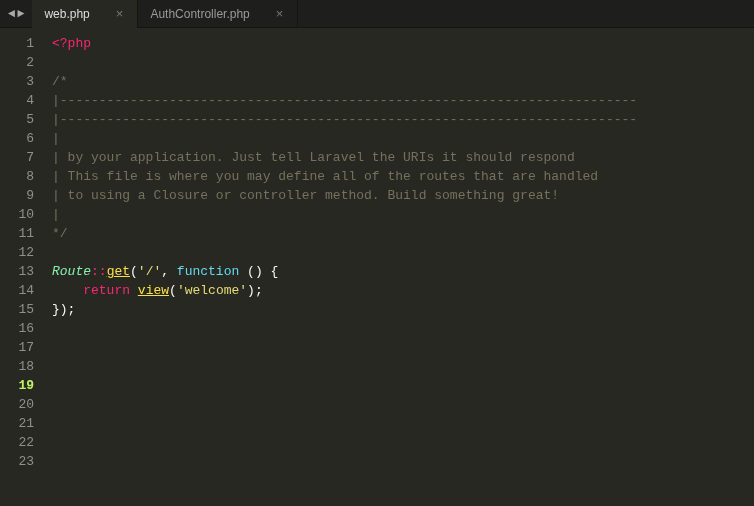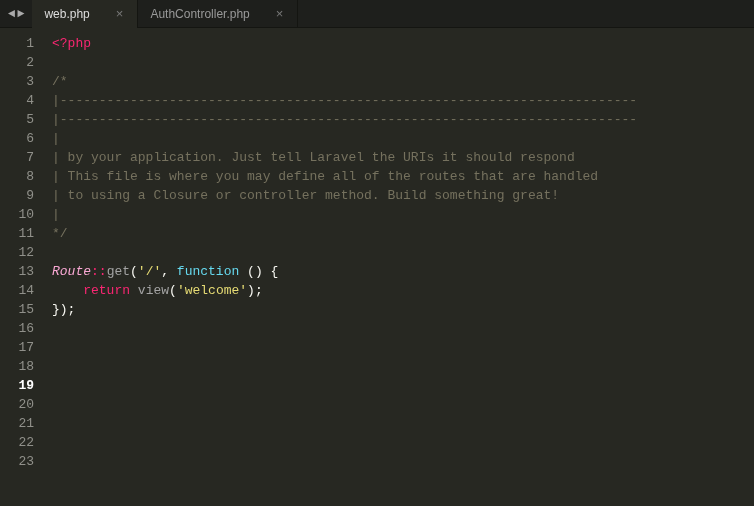--- a/index.html
+++ b/index.html
@@ -62,41 +62,41 @@
     text-align: right;
     padding-right: 10px;
     padding-top: 6px;
     color: #90908a;
     user-select: none;
   }
   .gutter .ln {
     height: 19px;
     line-height: 19px;
   }
-  .gutter .ln.active { font-weight: bold; color: #ffffff; }
+  .gutter .ln.active { font-weight: bold; color: #bef264; }
   .code {
     padding-top: 6px;
     flex: 1;
     position: relative;
   }
   .code .line {
     height: 19px;
     line-height: 19px;
     white-space: pre;
     padding-left: 8px;
   }
   .line.current {
     background: #3e3d32;
   }
   
   .kw { color: #f92672; }
   .str { color: #e6db74; }
   .fn { color: #66d9ef; }
-  .name { color: #a3a3a3; }
-  .cls { color: #f9a8d4; font-style: italic; }
+  .name { color: #fde047; text-decoration: underline; }
+  .cls { color: #86efac; font-style: italic; }
   .punct { color: #f8f8f2; }
   .cmt { color: #75715e; }
   .op { color: #f92672; }
   .cursor {
     display: inline-block;
     width: 1px;
     height: 15px;
     background: #f8f8f2;
     vertical-align: middle;
     position: relative;

